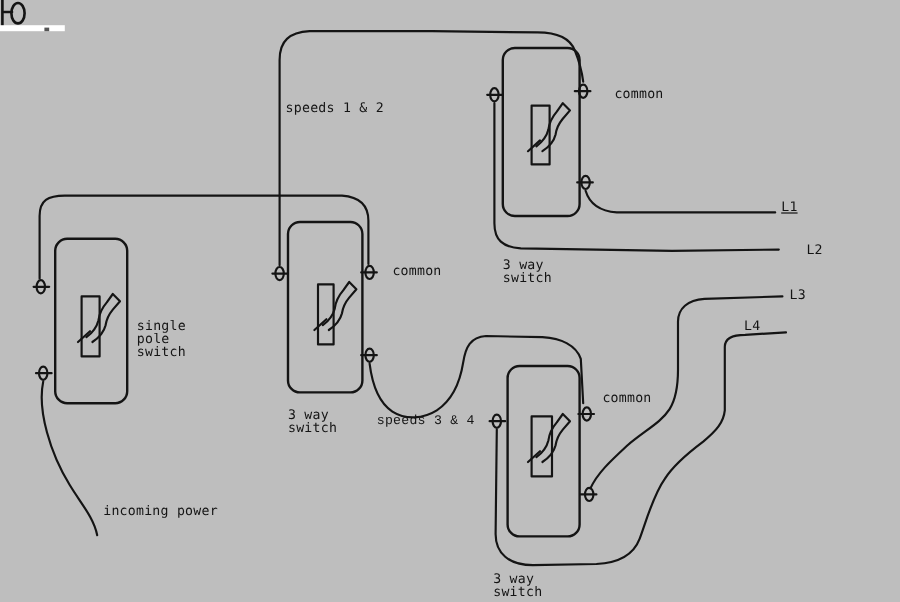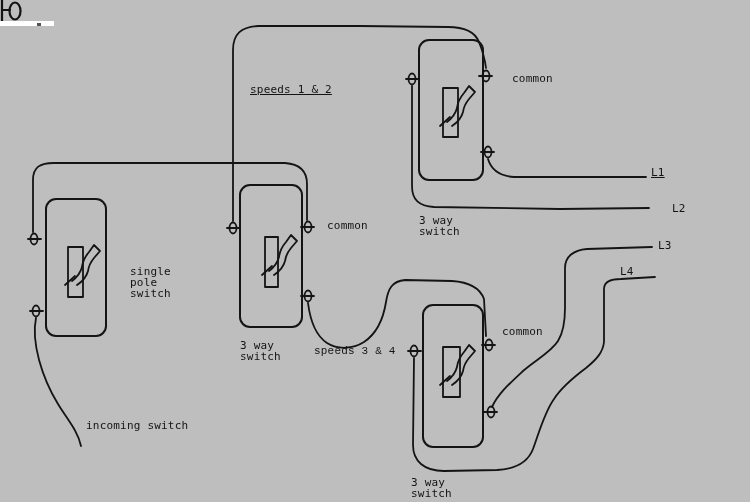--- a/index.html
+++ b/index.html
@@ -112,33 +112,33 @@
       <g stroke-width="2.2">
         <line x1="2" y1="0" x2="2" y2="21"></line>
         <line x1="3" y1="10" x2="10" y2="10"></line>
         <ellipse cx="15" cy="11" rx="5.5" ry="8.5"></ellipse>
       </g>
     </g>
     <rect x="0" y="21" width="54" height="5" fill="#ffffff" stroke="none"></rect>
     <rect x="37" y="23" width="4" height="3" fill="#555555" stroke="none"></rect>
   </svg>
 
-  <div class="lbl" style="left:250px;top:84px;text-decoration:underline;">speeds 1 &amp; 2</div>
+  <div class="lbl" style="left:238px;top:84px;">speeds 1 &amp; 2</div>
   <div class="lbl" style="left:512px;top:73px;">common</div>
   <div class="lbl" style="left:651px;top:167px;text-decoration:underline;">L1</div>
   <div class="lbl" style="left:655px;top:203px;margin-left:17px;">L2</div>
   <div class="lbl" style="left:419px;top:215px;">3 way
 switch</div>
   <div class="lbl" style="left:658px;top:240px;text-align:center;">L3</div>
   <div class="lbl" style="left:620px;top:266px;">L4</div>
-  <div class="lbl" style="left:114px;top:266px;margin-left:16px;">single
+  <div class="lbl" style="left:114px;top:266px;">single
 pole
 switch</div>
   <div class="lbl" style="left:327px;top:220px;">common</div>
   <div class="lbl" style="left:240px;top:340px;">3 way
 switch</div>
   <div class="lbl" style="left:314px;top:346px;font-family:Liberation Mono, monospace;">speeds 3 &amp; 4</div>
   <div class="lbl" style="left:502px;top:326px;">common</div>
   <div class="lbl" style="left:411px;top:477px;">3 way
 switch</div>
-  <div class="lbl" style="left:86px;top:420px;">incoming switch</div>
+  <div class="lbl" style="left:86px;top:420px;">incoming power</div>
 
 </div>
 
 </body></html>

